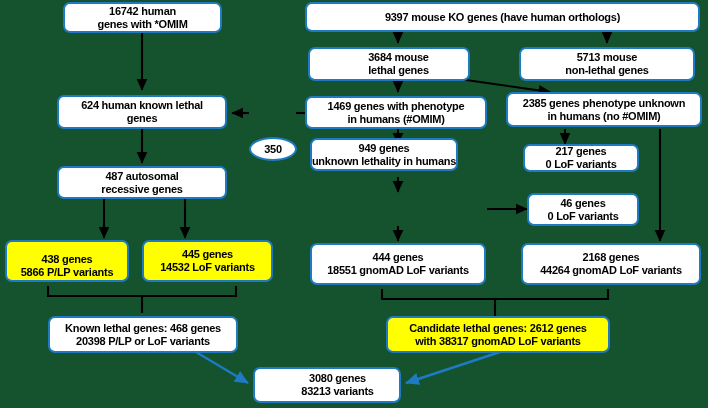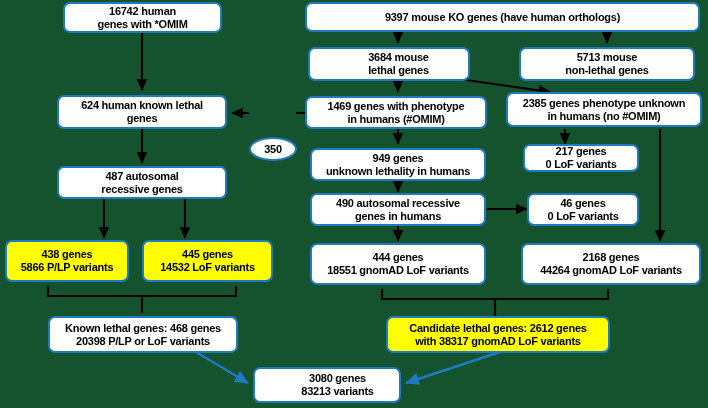--- a/index.html
+++ b/index.html
@@ -125,21 +125,21 @@
     </span>
   </div>
 
   <div class="node" style="left:57px; top:166px; width:170px; height:33px;">
     <span>
       <span class="ln">487 autosomal</span>
       <span class="ln">recessive genes</span>
     </span>
   </div>
 
-  <div class="node yellow" style="left:5px; top:240px; width:124px; height:42px;">
+  <div class="node yellow" style="left:5px; top:240px; width:124px; height:42px;align-items:flex-end;">
     <span>
       <span class="ln">438 genes</span>
       <span class="ln">5866 P/LP variants</span>
     </span>
   </div>
 
   <div class="node yellow" style="left:142px; top:240px; width:131px; height:42px;">
     <span>
       <span class="ln">445 genes</span>
       <span class="ln">14532 LoF variants</span>
@@ -182,40 +182,34 @@
     </span>
   </div>
 
   <div class="node" style="left:506px; top:92px; width:196px; height:35px;">
     <span>
       <span class="ln">2385 genes phenotype unknown</span>
       <span class="ln">in humans (no #OMIM)</span>
     </span>
   </div>
 
-  <div class="node" style="left:310px; top:148px; width:176px; height:33px;">
+  <div class="node" style="left:310px; top:138px; width:148px; height:33px;">
     <span>
       <span class="ln">949 genes</span>
       <span class="ln">unknown lethality in humans</span>
     </span>
   </div>
 
   <div class="node" style="left:523px; top:144px; width:116px; height:28px;">
     <span>
       <span class="ln">217 genes</span>
       <span class="ln">0 LoF variants</span>
     </span>
   </div>
 
-  <div class="node" style="left:310px; top:193px; width:176px; height:33px;">
-    <span>
-      <span class="ln">490 autosomal recessive</span>
-      <span class="ln">genes in humans</span>
-    </span>
-  </div>
 
   <div class="node" style="left:527px; top:193px; width:112px; height:33px;text-align:center;">
     <span>
       <span class="ln">46 genes</span>
       <span class="ln">0 LoF variants</span>
     </span>
   </div>
 
   <div class="node" style="left:310px; top:243px; width:176px; height:42px;">
     <span>

